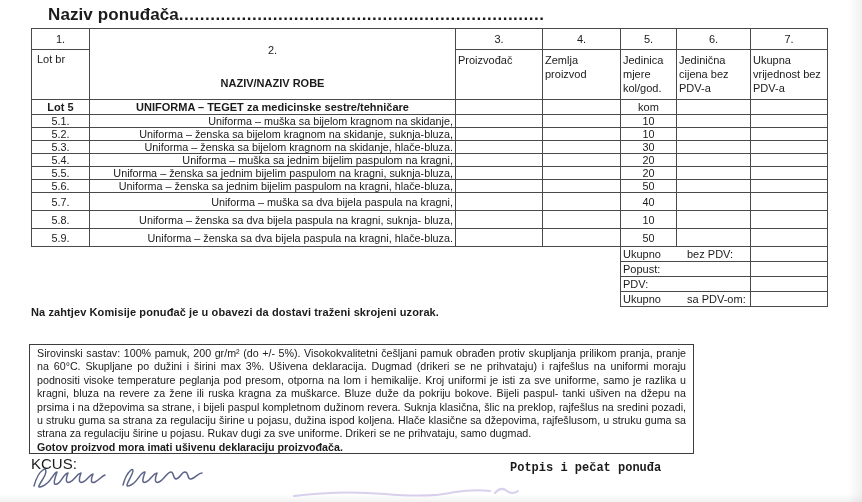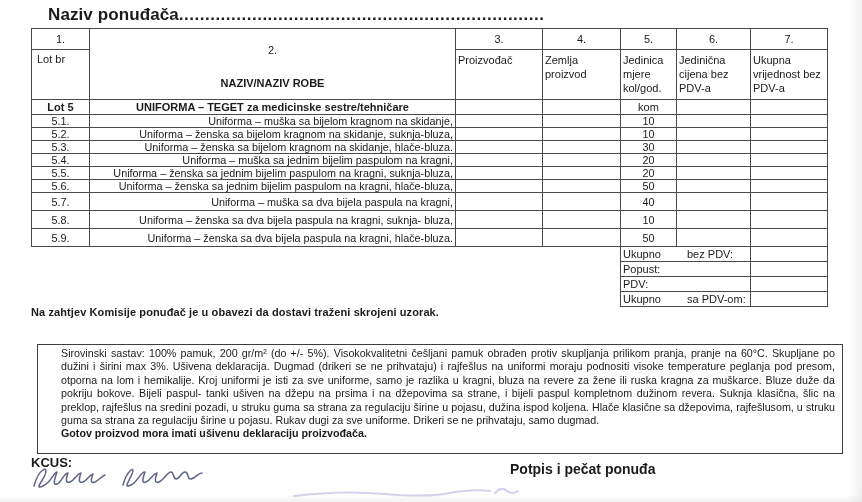--- a/index.html
+++ b/index.html
@@ -35,27 +35,27 @@
   tr.lotrow td { height:15px; font-weight:bold; }
   tr.item td { height:13px; font-size:10.8px; }
   tr.item.tall td { height:18px;margin-top:41px; }
   td.desc { text-align:right; padding-left:13px; }
   tr.sum td { height:15px; font-size:11px; }
   td.sumlabel { text-align:left; padding-left:2px; }
   .sl { display:inline-block; width:64px; }
 
   .note { position:absolute; top:306px; left:31px; font-size:11px; font-weight:bold; letter-spacing:.1px; }
 
-  .specbox { position:absolute; top:344px; left:37px; width:806px; height:110px;
-    border:1.5px solid #3d3d3d; padding:2px 7px 0 23px; }
+  .specbox { position:absolute; top:344px; left:29px; width:665px; height:110px;
+    border:1.5px solid #3d3d3d; padding:2px 7px 0 7px; }
   .specbox p { font-size:10.7px; line-height:13.4px; text-align:justify; }
   .specbox p.boldline { font-weight:bold; text-align:left; }
 
-  .kcus { position:absolute; top:455px; left:31px; font-size:13px; font-weight:bold; }
-  .potpis { position:absolute; top:461px; left:510px; font-size:14px; font-weight:bold; }
+  .kcus { position:absolute; top:455px; left:31px; font-size:15px; font-weight:normal; }
+  .potpis { position:absolute; top:461px; left:510px; font-size:12px; font-weight:bold;font-family:Liberation Mono, monospace; }
   .signature { position:absolute; top:458px; left:26px; }
   .faintmark { position:absolute; top:484px; left:290px; opacity:.5; }
 </style>
 </head>
 <body>
 
 <div class="page">
 
   <div class="naziv">
     <span>Naziv ponuđača</span><span class="dots">......................................................................</span>

